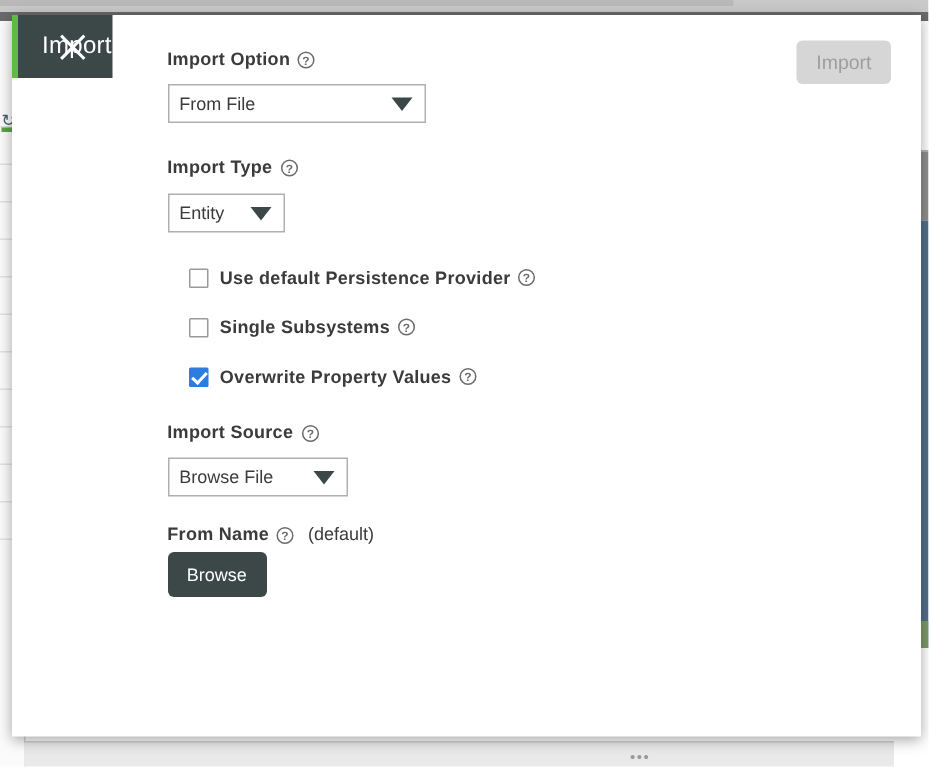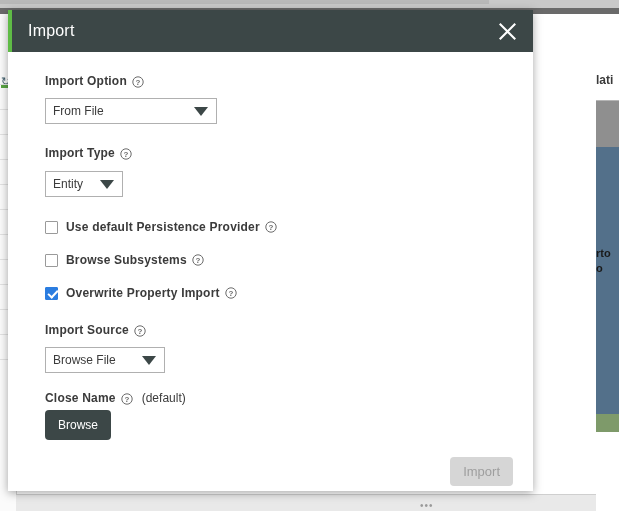--- a/index.html
+++ b/index.html
@@ -141,26 +141,26 @@
     color: #9a9a9a;
     font-size: 10px;
     letter-spacing: 1px;
   }
 
   
   #import-modal {
     position: absolute;
     left: 8px;
     top: 10px;
-    width: 525px;
+    width: 606px;
     height: 481px;
     background: #ffffff;
     box-shadow: 0 2px 9px rgba(0,0,0,0.35);
     display: flex;
-    flex-direction: column;
+    flex-direction: row;
   }
   .modal-header {
     position: relative;
     height: 42px;
     background: #3c4747;
     display: flex;
     align-items: center;
     flex: 0 0 auto;
   }
   .modal-accent {
@@ -247,21 +247,21 @@
   #import-source-select { width: 120px; margin-top: 9px; }
 
   .row-gap-lg { height: 22px; }
   .row-gap-md { height: 18px; }
 
   .checkbox-row {
     display: flex;
     align-items: center;
     gap: 8px;
     height: 16px;
-    margin-left: 0;
+    margin-left: 14px;
     cursor: pointer;
   }
   .checkbox-row + .checkbox-row { margin-top: 17px; }
   .cb {
     width: 13px; height: 13px;
     border: 1px solid #9a9a9a;
     background: #ffffff;
     box-sizing: border-box;
     flex: 0 0 13px;
     border-radius: 1px;
@@ -456,34 +456,34 @@
               <circle cx="6" cy="6" r="5.2" fill="none" stroke="#6b6b6b" stroke-width="1"></circle>
               <text x="6" y="9" font-size="8" fill="#6b6b6b" text-anchor="middle" font-family="Liberation Sans, sans-serif">?</text>
             </svg>
           </span>
         </span>
       </div>
 
       <div class="checkbox-row">
         <span class="cb"></span>
         <span class="cb-label">
-          <span>Browse Subsystems</span>
+          <span>Single Subsystems</span>
           <span class="help-icon">
             <svg width="12" height="12" viewBox="0 0 12 12" aria-hidden="true">
               <circle cx="6" cy="6" r="5.2" fill="none" stroke="#6b6b6b" stroke-width="1"></circle>
               <text x="6" y="9" font-size="8" fill="#6b6b6b" text-anchor="middle" font-family="Liberation Sans, sans-serif">?</text>
             </svg>
           </span>
         </span>
       </div>
 
       <div class="checkbox-row">
         <span class="cb checked"></span>
         <span class="cb-label">
-          <span>Overwrite Property Import</span>
+          <span>Overwrite Property Values</span>
           <span class="help-icon">
             <svg width="12" height="12" viewBox="0 0 12 12" aria-hidden="true">
               <circle cx="6" cy="6" r="5.2" fill="none" stroke="#6b6b6b" stroke-width="1"></circle>
               <text x="6" y="9" font-size="8" fill="#6b6b6b" text-anchor="middle" font-family="Liberation Sans, sans-serif">?</text>
             </svg>
           </span>
         </span>
       </div>
 
     </div>
@@ -503,21 +503,21 @@
       <div class="select-box" id="import-source-select">
         <span class="select-value">Browse File</span>
         <span class="caret"></span>
       </div>
     </div>
 
     <div class="row-gap-md"></div>
 
     <div class="group">
       <div class="field-label">
-        <span class="lbl-text">Close Name</span>
+        <span class="lbl-text">From Name</span>
         <span class="help-icon">
           <svg width="12" height="12" viewBox="0 0 12 12" aria-hidden="true">
             <circle cx="6" cy="6" r="5.2" fill="none" stroke="#6b6b6b" stroke-width="1"></circle>
             <text x="6" y="9" font-size="8" fill="#6b6b6b" text-anchor="middle" font-family="Liberation Sans, sans-serif">?</text>
           </svg>
         </span>
         <span class="required-note">(default)</span>
       </div>
       <button class="browse-button">Browse</button>
     </div>

